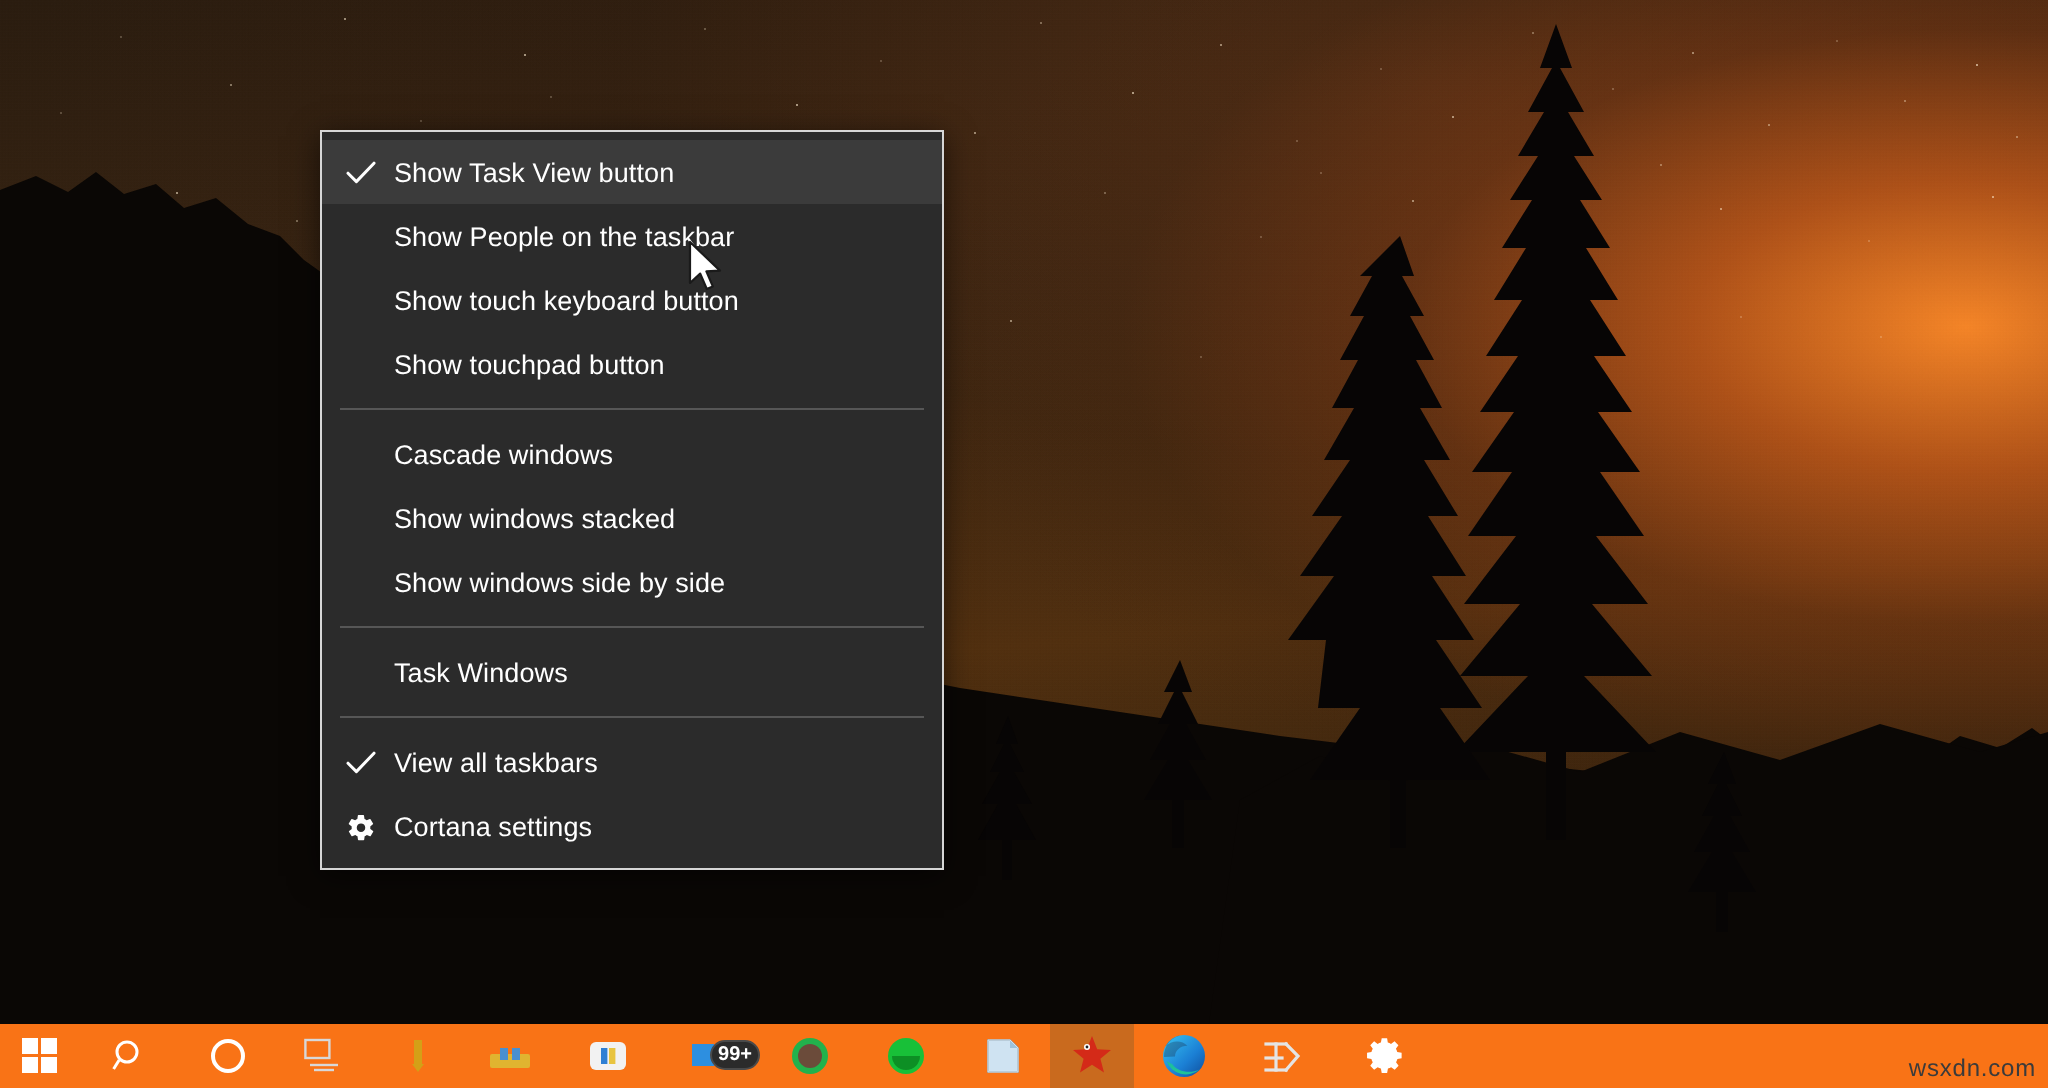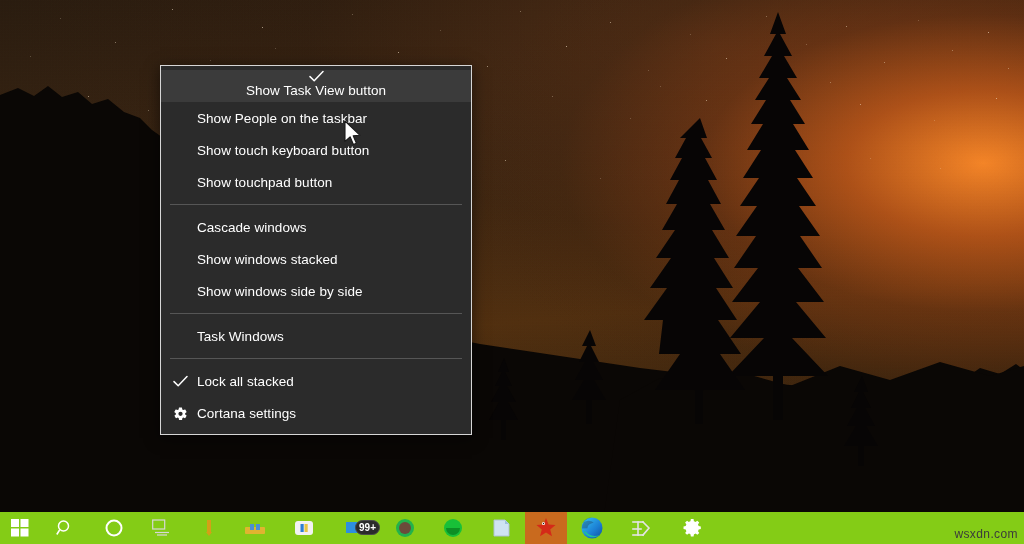--- a/index.html
+++ b/index.html
@@ -48,21 +48,21 @@
     left: 0; right: 0; bottom: 0;
     height: 544px;
     pointer-events: none;
   }
 
   
   .taskbar {
     position: absolute;
     left: 0; right: 0; bottom: 0;
     height: 32px;
-    background: #84cc16;
+    background: #f97316;
     display: flex;
     align-items: center;
     z-index: 5;
   }
   .tb-left { display: flex; align-items: center; height: 32px; }
   .tb-item {
     width: 40px; height: 32px;
     display: flex; align-items: center; justify-content: center;
     position: relative;
   }
@@ -110,21 +110,21 @@
   .menu-item {
     display: flex;
     align-items: center;
     height: 32px;
     padding: 0 2px;
     color: #ffffff;
     font-size: 13.5px;
     white-space: nowrap;
     position: relative;
   }
-  .menu-item.highlighted { background: #3b3b3b; flex-direction: column; }
+  .menu-item.highlighted { background: #3b3b3b; }
   .mi-icon {
     width: 34px;
     min-width: 34px;
     display: flex;
     align-items: center;
     justify-content: center;
     color: #ffffff;
   }
   .mi-icon svg { display: block; }
   .mi-label {
@@ -419,21 +419,21 @@
         <span class="mi-icon"></span>
         <span class="mi-label">Task Windows</span>
       </div>
       <div class="menu-sep"></div>
       <div class="menu-item">
         <span class="mi-icon">
           <svg width="15" height="13" viewBox="0 0 15 13">
             <path d="M1 6.6 L5.2 10.8 L14 1.6" fill="none" stroke="#ffffff" stroke-width="1.5" stroke-linecap="round" stroke-linejoin="round"></path>
           </svg>
         </span>
-        <span class="mi-label">Lock all stacked</span>
+        <span class="mi-label">View all taskbars</span>
       </div>
       <div class="menu-item">
         <span class="mi-icon">
           <svg width="15" height="15" viewBox="0 0 24 24">
             <path fill="#ffffff" d="M19.4 13.5c.04-.33.06-.66.06-1s-.02-.67-.07-1l2.11-1.63a.5.5 0 0 0 .12-.64l-2-3.46a.5.5 0 0 0-.6-.22l-2.49 1a7.3 7.3 0 0 0-1.73-1l-.38-2.65a.49.49 0 0 0-.49-.42h-4a.49.49 0 0 0-.48.42l-.38 2.65c-.63.26-1.2.6-1.73 1l-2.49-1a.5.5 0 0 0-.61.22l-2 3.46a.5.5 0 0 0 .12.64L4.6 11.5c-.05.33-.08.67-.08 1s.03.67.08 1l-2.11 1.63a.5.5 0 0 0-.12.64l2 3.46c.12.22.38.3.61.22l2.49-1c.52.4 1.1.74 1.73 1l.38 2.65c.04.24.24.42.48.42h4c.24 0 .45-.18.49-.42l.38-2.65c.63-.26 1.2-.6 1.73-1l2.49 1c.23.08.48 0 .6-.22l2-3.46a.5.5 0 0 0-.12-.64l-2.11-1.63zM12 15.9a3.4 3.4 0 1 1 0-6.8 3.4 3.4 0 0 1 0 6.8z"></path>
           </svg>
         </span>
         <span class="mi-label">Cortana settings</span>
       </div>
     </div>

